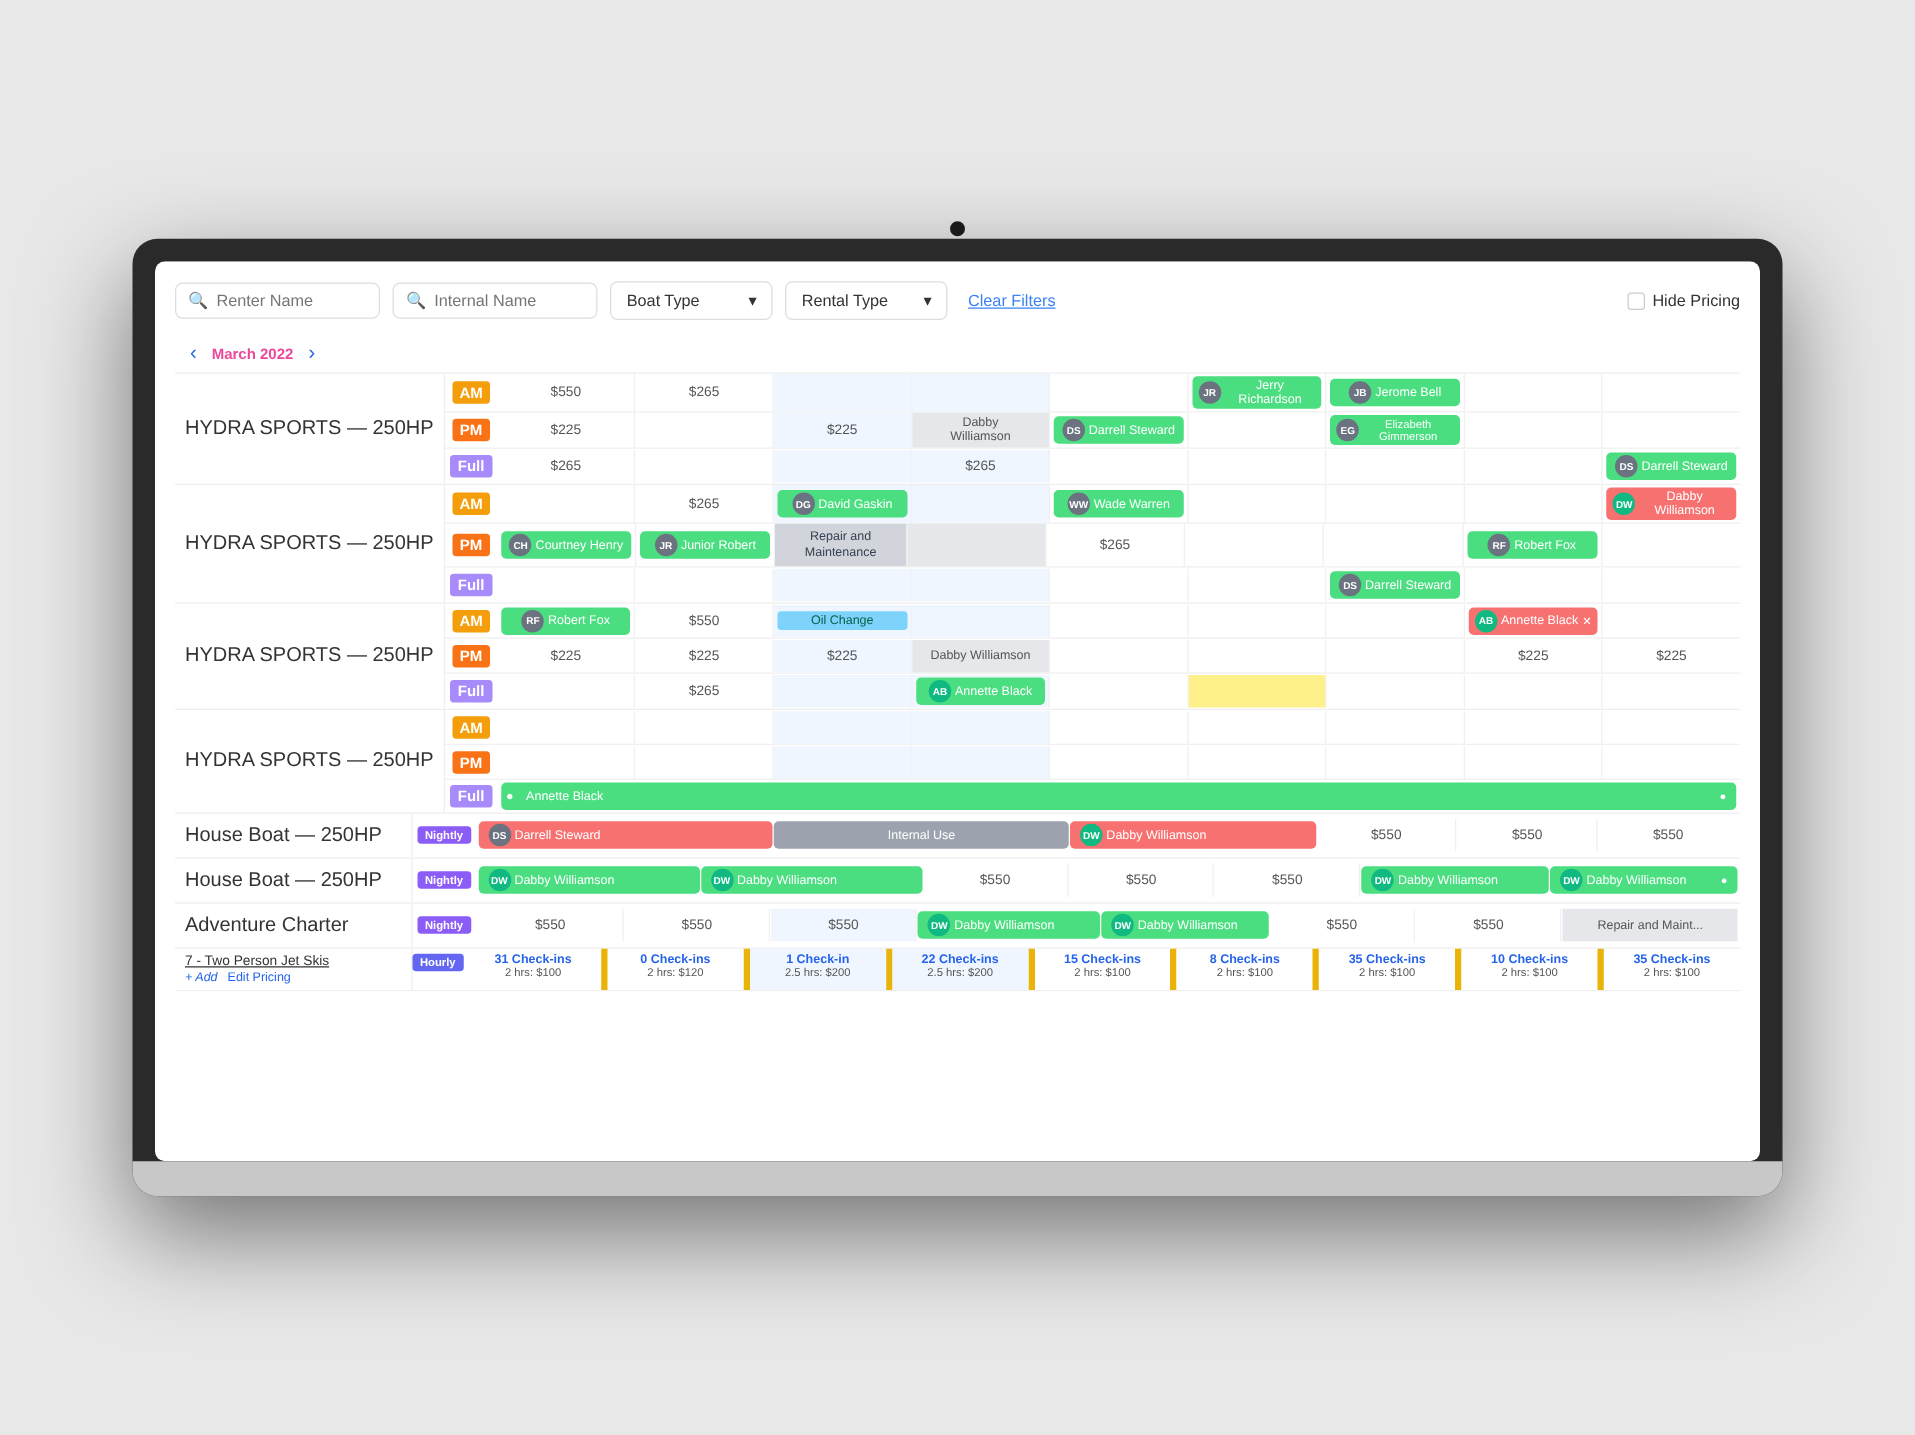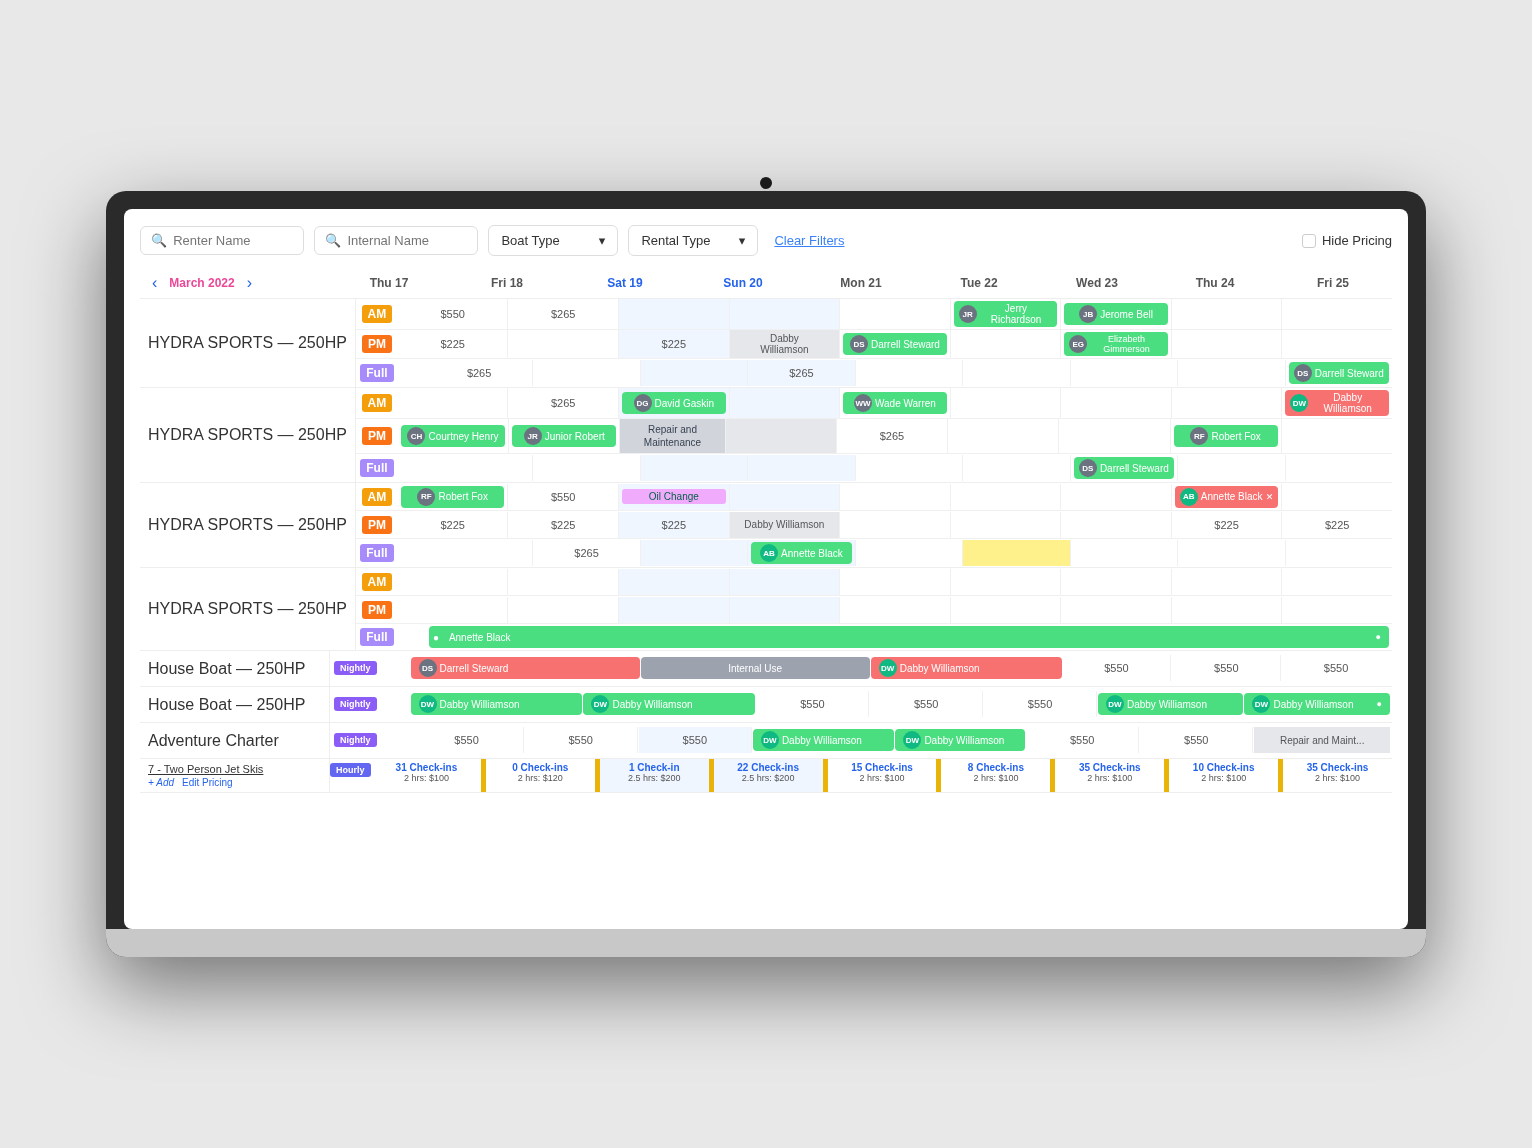--- a/index.html
+++ b/index.html
@@ -172,21 +172,21 @@
       flex: 1;
       display: flex;
       flex-direction: column;
     }
     .time-row {
       display: flex;
       align-items: center;
       border-bottom: 1px solid #f0f0f0;
       min-height: 28px;
     }
-    .time-row:last-child { border-bottom: none; gap: 28px; }
+    .time-row:last-child { border-bottom: none; }
     .time-badge {
       min-width: 42px;
       display: flex;
       align-items: center;
       justify-content: center;
       padding: 2px 4px;
     }
     .badge {
       font-size: 12px;
       font-weight: 600;
@@ -277,21 +277,21 @@
       text-align: center;
       padding: 4px;
       line-height: 1.3;
       width: 100%;
       height: 100%;
       display: flex;
       align-items: center;
       justify-content: center;
     }
     .oil-change-cell {
-      background: #f0abfc;
+      background: #7dd3fc;
       font-size: 10px;
       color: #065f46;
       text-align: center;
       padding: 2px;
       width: 100%;
       border-radius: 3px;
     }
     
     .checkins-section {
       display: flex;
@@ -394,31 +394,20 @@
           <span>Hide Pricing</span>
         </div>
       </div>
 
       <div class="cal-header">
         <div class="month-nav">
           <button class="nav-btn">‹</button>
           <span class="month-title">March 2022</span>
           <button class="nav-btn">›</button>
         </div>
-        <div class="day-headers">
-          <div class="day-header">Thu 17</div>
-          <div class="day-header">Fri 18</div>
-          <div class="day-header today">Sat 19</div>
-          <div class="day-header today">Sun 20</div>
-          <div class="day-header">Mon 21</div>
-          <div class="day-header">Tue 22</div>
-          <div class="day-header">Wed 23</div>
-          <div class="day-header">Thu 24</div>
-          <div class="day-header">Fri 25</div>
-        </div>
       </div>
 
       <div class="cal-grid">
 
         <div class="boat-section">
           <div class="boat-label-col">HYDRA SPORTS — 250HP</div>
           <div class="boat-rows">
 
             <div class="time-row">
               <div class="time-badge">

